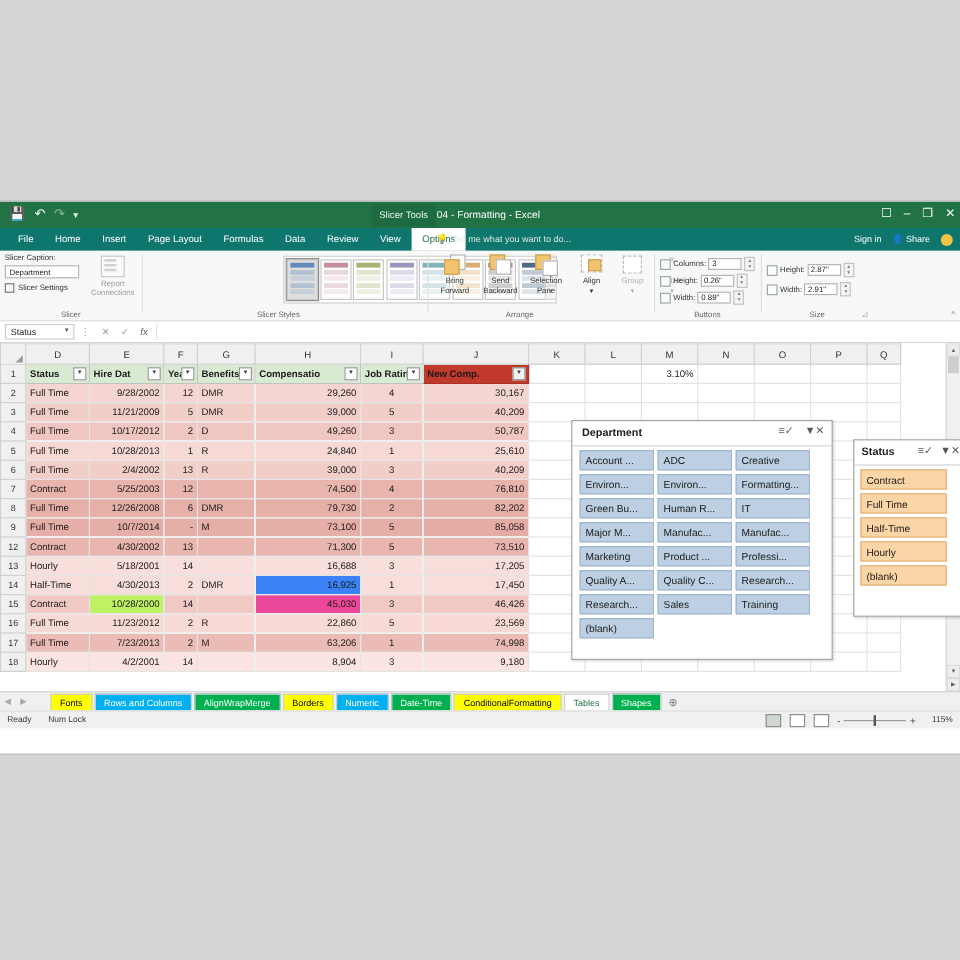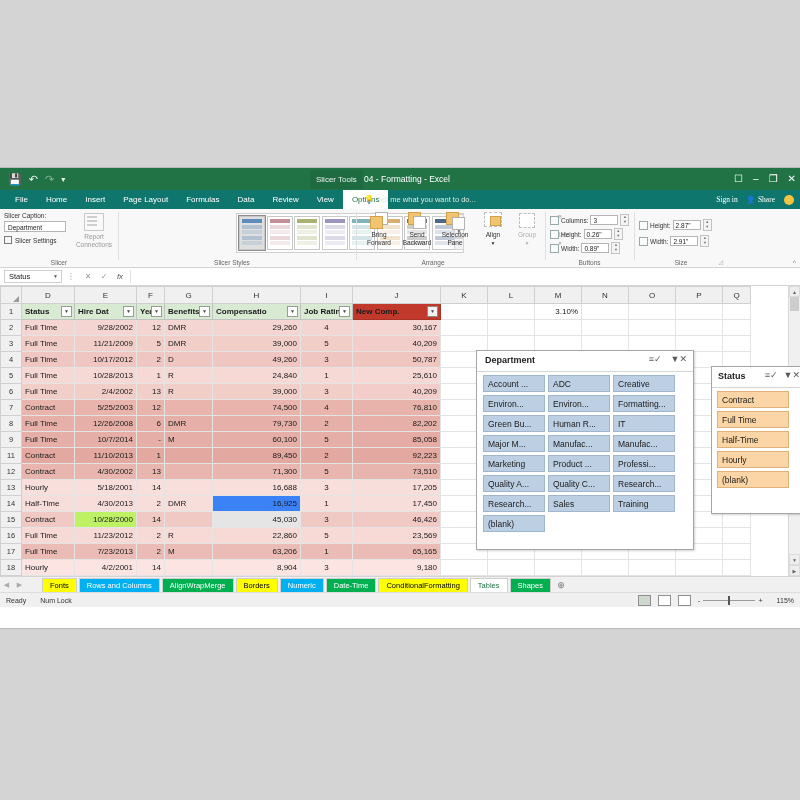--- a/index.html
+++ b/index.html
@@ -40,21 +40,21 @@
   .tabs .t{
     color:#ffffff;font-size:8px;padding:0 9px;line-height:19px;height:19px;white-space:nowrap;
   }
   .tabs .t.active{background:#ffffff;color:#217346;}
   .tellme{
     position:absolute;left:364px;top:0;height:19px;line-height:19px;
     color:#dbeade;font-size:7.5px;white-space:nowrap;
   }
   .tellme .bulb{color:#ffd86b;font-size:8px;margin-right:3px;}
   .tr-right{position:absolute;right:6px;top:0;height:19px;display:flex;align-items:center;gap:9px;}
-  .tr-right .ri{color:#ffffff;font-size:7.5px;white-space:nowrap;font-family:Liberation Serif, serif;}
+  .tr-right .ri{color:#ffffff;font-size:7.5px;white-space:nowrap;}
   .smiley{width:10px;height:10px;border-radius:50%;background:#f5c242;display:inline-block;}
 
   
   .ribbon{position:relative;height:58px;background:#f8f8f8;border-bottom:1px solid #d4d4d4;}
   .rgroup{position:absolute;top:0;height:58px;}
   .rgroup .glabel{
     position:absolute;bottom:1px;left:0;width:100%;text-align:center;
     font-size:6.5px;color:#666;
   }
   .gsep{position:absolute;top:3px;width:1px;height:48px;background:#e0e0e0;}
@@ -610,40 +610,23 @@
               <td class="cell"></td>
               <td class="cell"></td>
               <td class="cell"></td>
             </tr>
             <tr>
               <td class="rowh">9</td>
               <td class="cell" style="background:rgb(229,174,166)">Full Time</td>
               <td class="cell num" style="background:rgb(229,174,166)">10/7/2014</td>
               <td class="cell num" style="background:rgb(229,174,166)">-</td>
               <td class="cell" style="background:rgb(229,174,166)">M</td>
-              <td class="cell num" style="background:rgb(229,174,166)">60,100</td>
+              <td class="cell num" style="background:rgb(229,174,166)">73,100</td>
               <td class="cell ctr" style="background:rgb(229,174,166)">5</td>
               <td class="cell num" style="background:rgb(229,172,165)">85,058</td>
-              <td class="cell"></td>
-              <td class="cell"></td>
-              <td class="cell"></td>
-              <td class="cell"></td>
-              <td class="cell"></td>
-              <td class="cell"></td>
-              <td class="cell"></td>
-            </tr>
-            <tr>
-              <td class="rowh">11</td>
-              <td class="cell" style="background:rgb(227,168,160)">Contract</td>
-              <td class="cell num" style="background:rgb(227,168,160)">11/10/2013</td>
-              <td class="cell num" style="background:rgb(227,168,160)">1</td>
-              <td class="cell" style="background:rgb(227,168,160)"></td>
-              <td class="cell num" style="background:rgb(227,168,160)">89,450</td>
-              <td class="cell ctr" style="background:rgb(227,168,160)">2</td>
-              <td class="cell num" style="background:rgb(227,168,160)">92,223</td>
               <td class="cell"></td>
               <td class="cell"></td>
               <td class="cell"></td>
               <td class="cell"></td>
               <td class="cell"></td>
               <td class="cell"></td>
               <td class="cell"></td>
             </tr>
             <tr>
               <td class="rowh">12</td>
@@ -695,21 +678,21 @@
               <td class="cell"></td>
               <td class="cell"></td>
               <td class="cell"></td>
             </tr>
             <tr>
               <td class="rowh">15</td>
               <td class="cell" style="background:rgb(240,201,196)">Contract</td>
               <td class="cell num" style="background:#bef264">10/28/2000</td>
               <td class="cell num" style="background:rgb(240,201,196)">14</td>
               <td class="cell" style="background:rgb(240,201,196)"></td>
-              <td class="cell num" style="background:#e5e5e5">45,030</td>
+              <td class="cell num" style="background:#ec4899">45,030</td>
               <td class="cell ctr" style="background:rgb(240,201,196)">3</td>
               <td class="cell num" style="background:rgb(240,201,196)">46,426</td>
               <td class="cell"></td>
               <td class="cell"></td>
               <td class="cell"></td>
               <td class="cell"></td>
               <td class="cell"></td>
               <td class="cell"></td>
               <td class="cell"></td>
             </tr>
@@ -731,21 +714,21 @@
               <td class="cell"></td>
             </tr>
             <tr>
               <td class="rowh">17</td>
               <td class="cell" style="background:rgb(235,188,182)">Full Time</td>
               <td class="cell num" style="background:rgb(235,188,182)">7/23/2013</td>
               <td class="cell num" style="background:rgb(235,188,182)">2</td>
               <td class="cell" style="background:rgb(235,188,182)">M</td>
               <td class="cell num" style="background:rgb(235,188,182)">63,206</td>
               <td class="cell ctr" style="background:rgb(235,188,182)">1</td>
-              <td class="cell num" style="background:rgb(235,187,181)">65,165</td>
+              <td class="cell num" style="background:rgb(235,187,181)">74,998</td>
               <td class="cell"></td>
               <td class="cell"></td>
               <td class="cell"></td>
               <td class="cell"></td>
               <td class="cell"></td>
               <td class="cell"></td>
               <td class="cell"></td>
             </tr>
             <tr>
               <td class="rowh">18</td>

